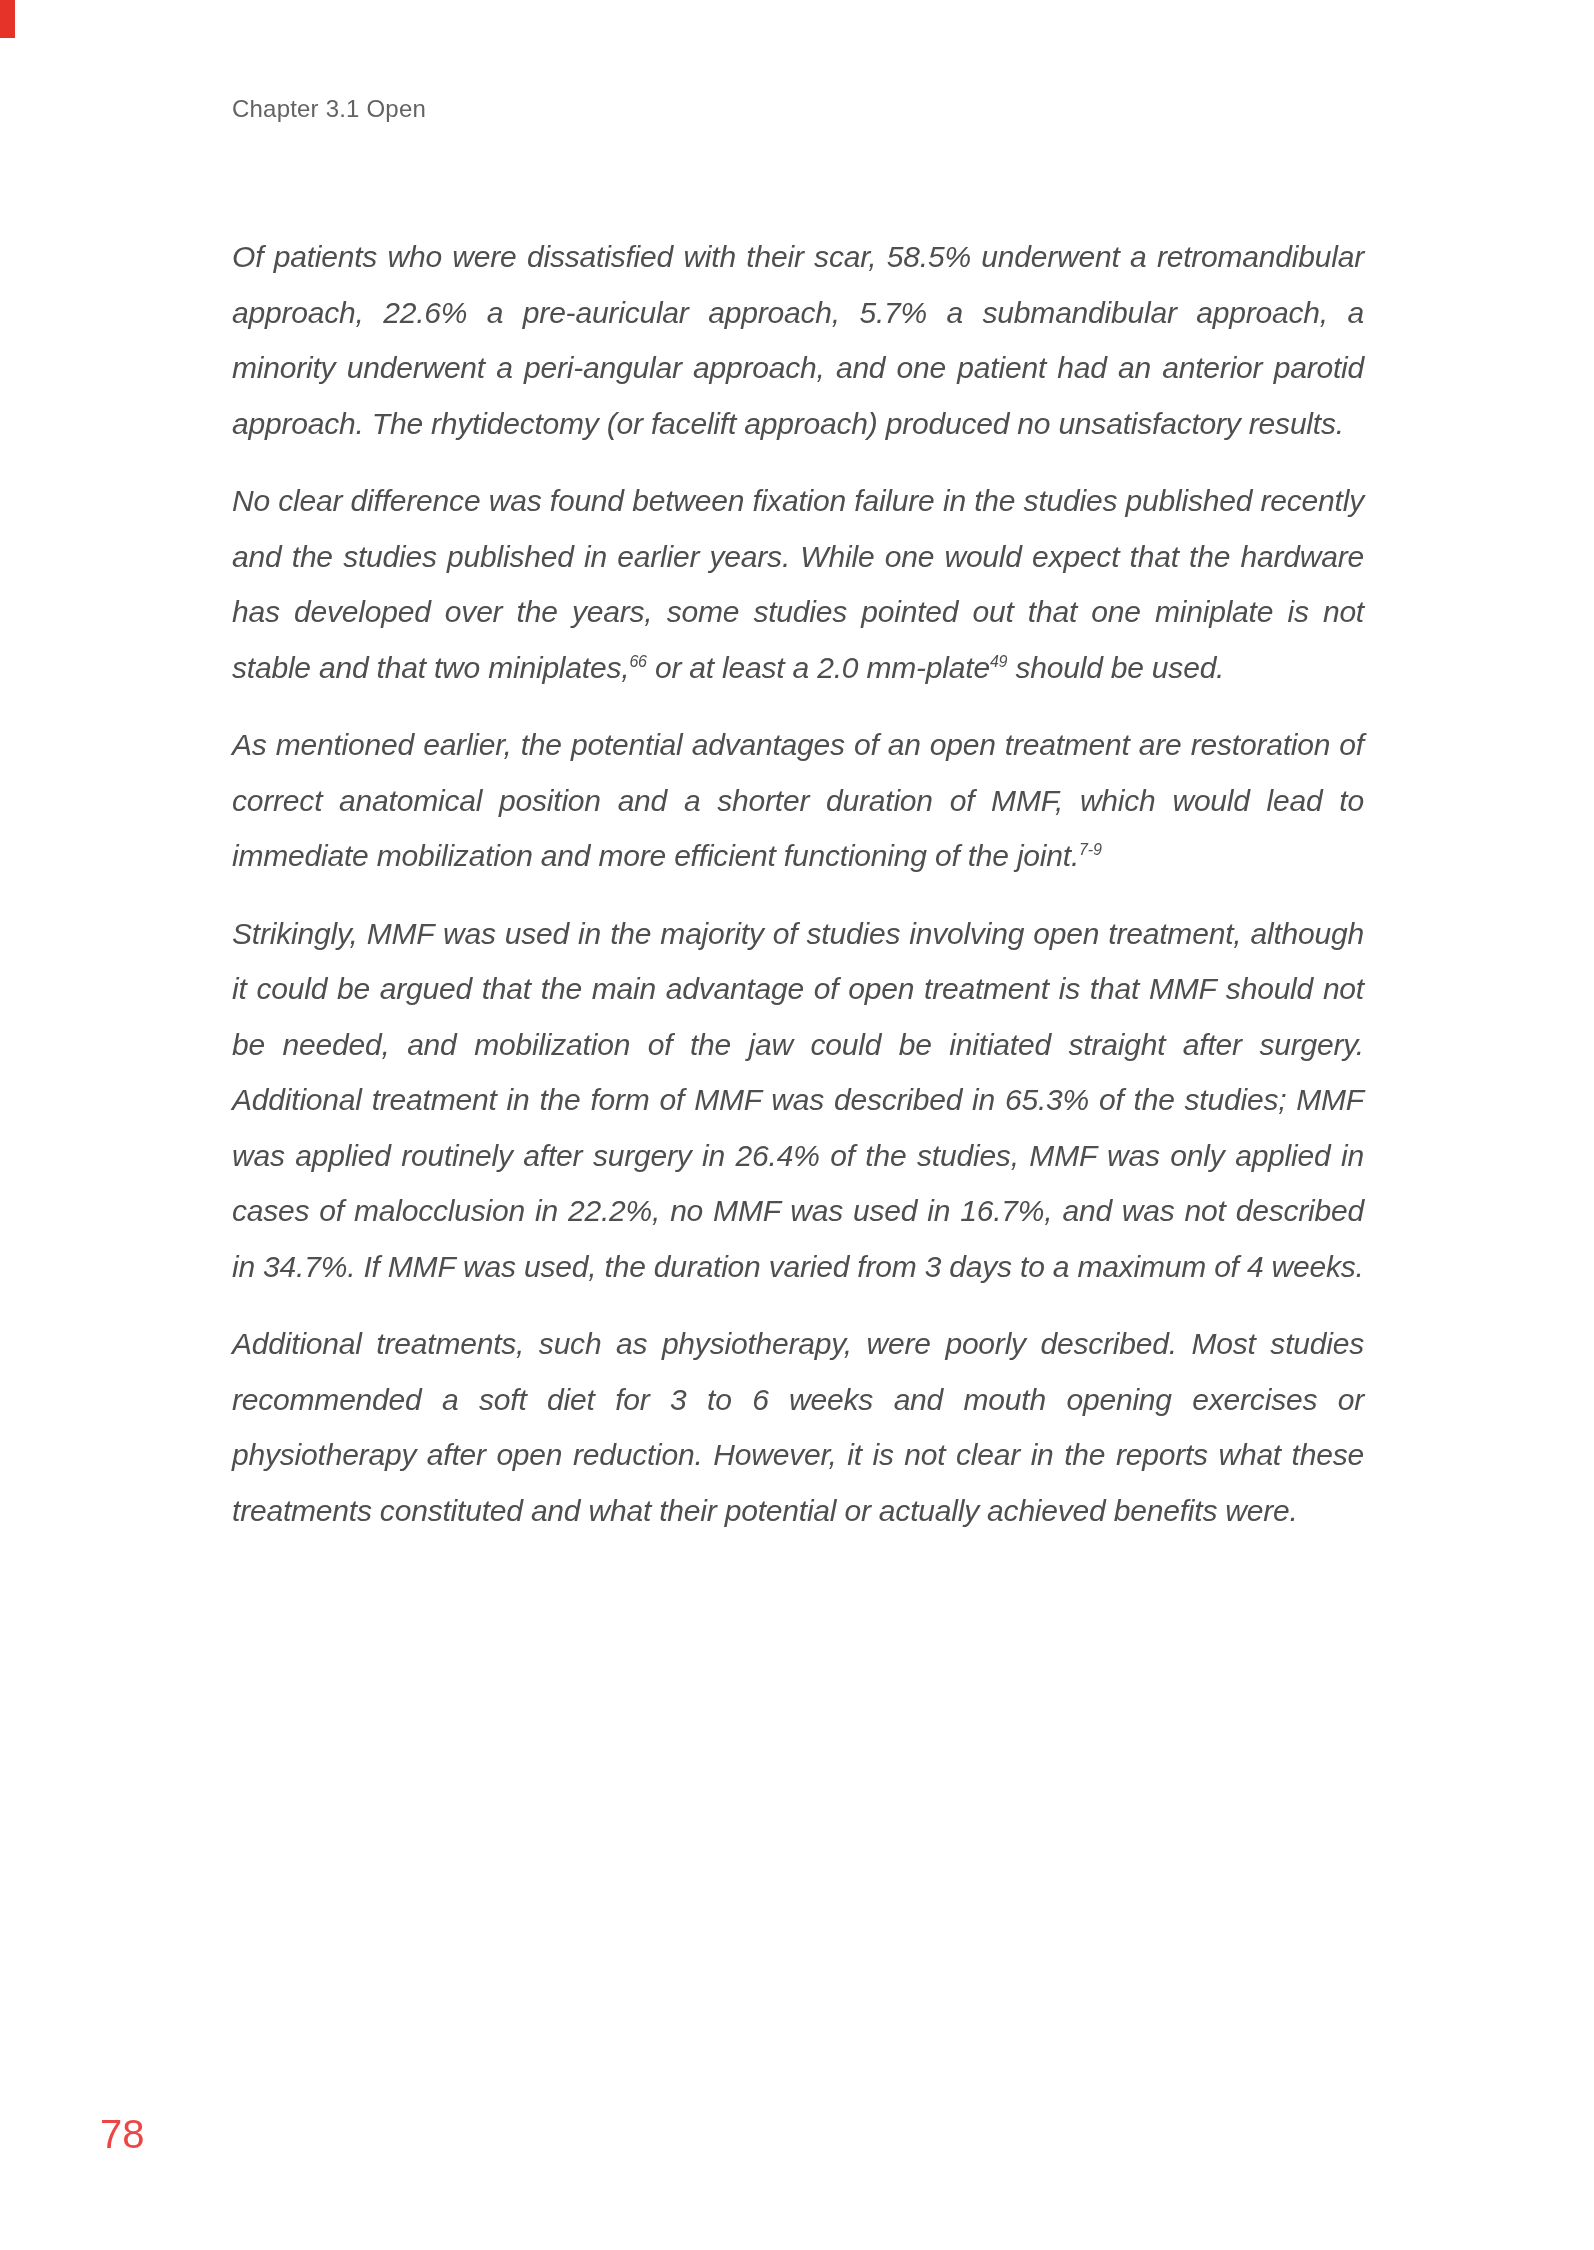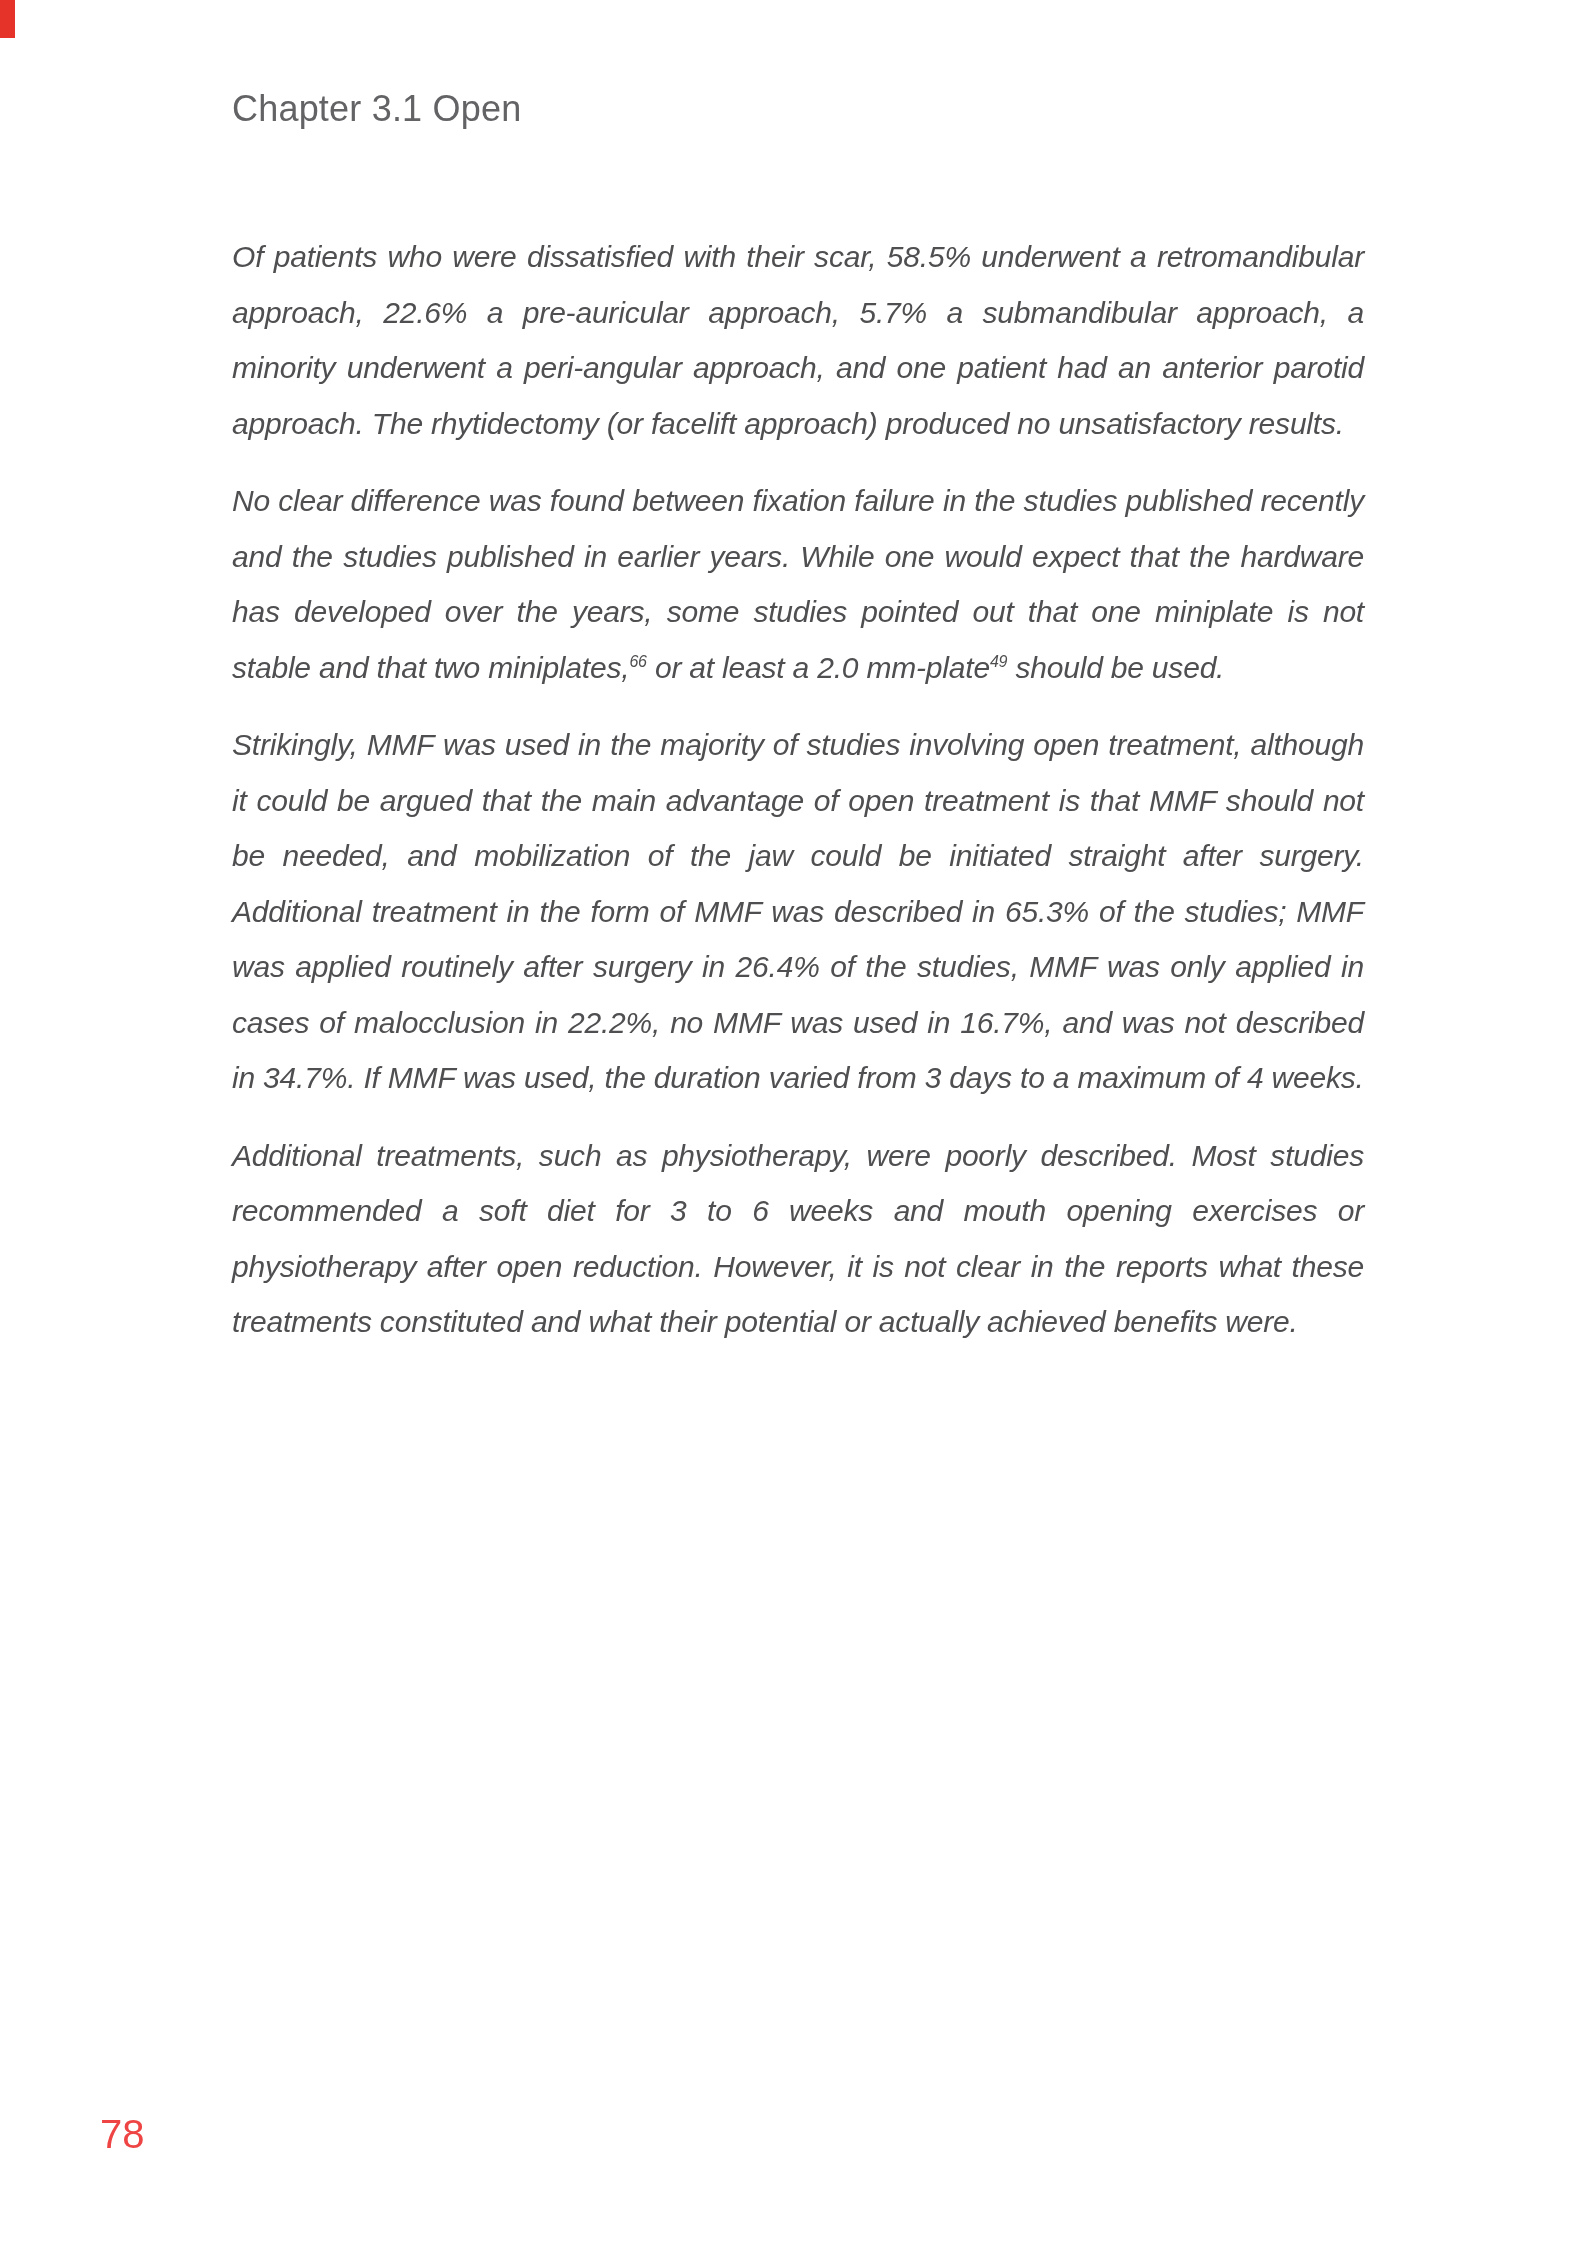--- a/index.html
+++ b/index.html
@@ -21,21 +21,21 @@
     left: 0;
     top: 0;
     width: 15px;
     height: 38px;
     background: #e5332a;
   }
   .running-head {
     position: absolute;
     left: 232px;
     top: 88px;
-    font-size: 36px;
+    font-size: 24px;
     line-height: 42px;
     font-weight: 400;
     letter-spacing: 0.2px;
     color: #636366;
     white-space: nowrap;
   }
   .body-text {
     position: absolute;
     left: 232px;
     top: 229px;
@@ -69,17 +69,18 @@
 </style>
 </head>
 <body>
 
 <div class="page">
   <div class="corner-mark" style="background: rgb(229, 51, 42);"></div>
   <div class="running-head" style="color: rgb(99, 99, 102);">Chapter 3.1 Open</div>
   <div class="body-text" style="color: rgb(79, 79, 81);">
       <p class="para">Of patients who were dissatisfied with their scar, 58.5% underwent a retromandibular approach, 22.6% a pre-auricular approach, 5.7% a submandibular approach, a minority underwent a peri-angular approach, and one patient had an anterior parotid approach. The rhytidectomy (or facelift approach) produced no unsatisfactory results.</p>
       <p class="para">No clear difference was found between fixation failure in the studies published recently and the studies published in earlier years. While one would expect that the hardware has developed over the years, some studies pointed out that one miniplate is not stable and that two miniplates,<sup>66</sup> or at least a 2.0 mm-plate<sup>49</sup> should be used.</p>
+      <p class="para">As mentioned earlier, the potential advantages of an open treatment are restoration of correct anatomical position and a shorter duration of MMF, which would lead to immediate mobilization and more efficient functioning of the joint.<sup>7-9</sup></p>
       <p class="para">Strikingly, MMF was used in the majority of studies involving open treatment, although it could be argued that the main advantage of open treatment is that MMF should not be needed, and mobilization of the jaw could be initiated straight after surgery. Additional treatment in the form of MMF was described in 65.3% of the studies; MMF was applied routinely after surgery in 26.4% of the studies, MMF was only applied in cases of malocclusion in 22.2%, no MMF was used in 16.7%, and was not described in 34.7%. If MMF was used, the duration varied from 3 days to a maximum of 4 weeks.</p>
       <p class="para">Additional treatments, such as physiotherapy, were poorly described. Most studies recommended a soft diet for 3 to 6 weeks and mouth opening exercises or physiotherapy after open reduction. However, it is not clear in the reports what these treatments constituted and what their potential or actually achieved benefits were.</p>
     </div>
   <div class="page-number" style="color: #ef4444;">78</div>
 </div>
 
 </body></html>

